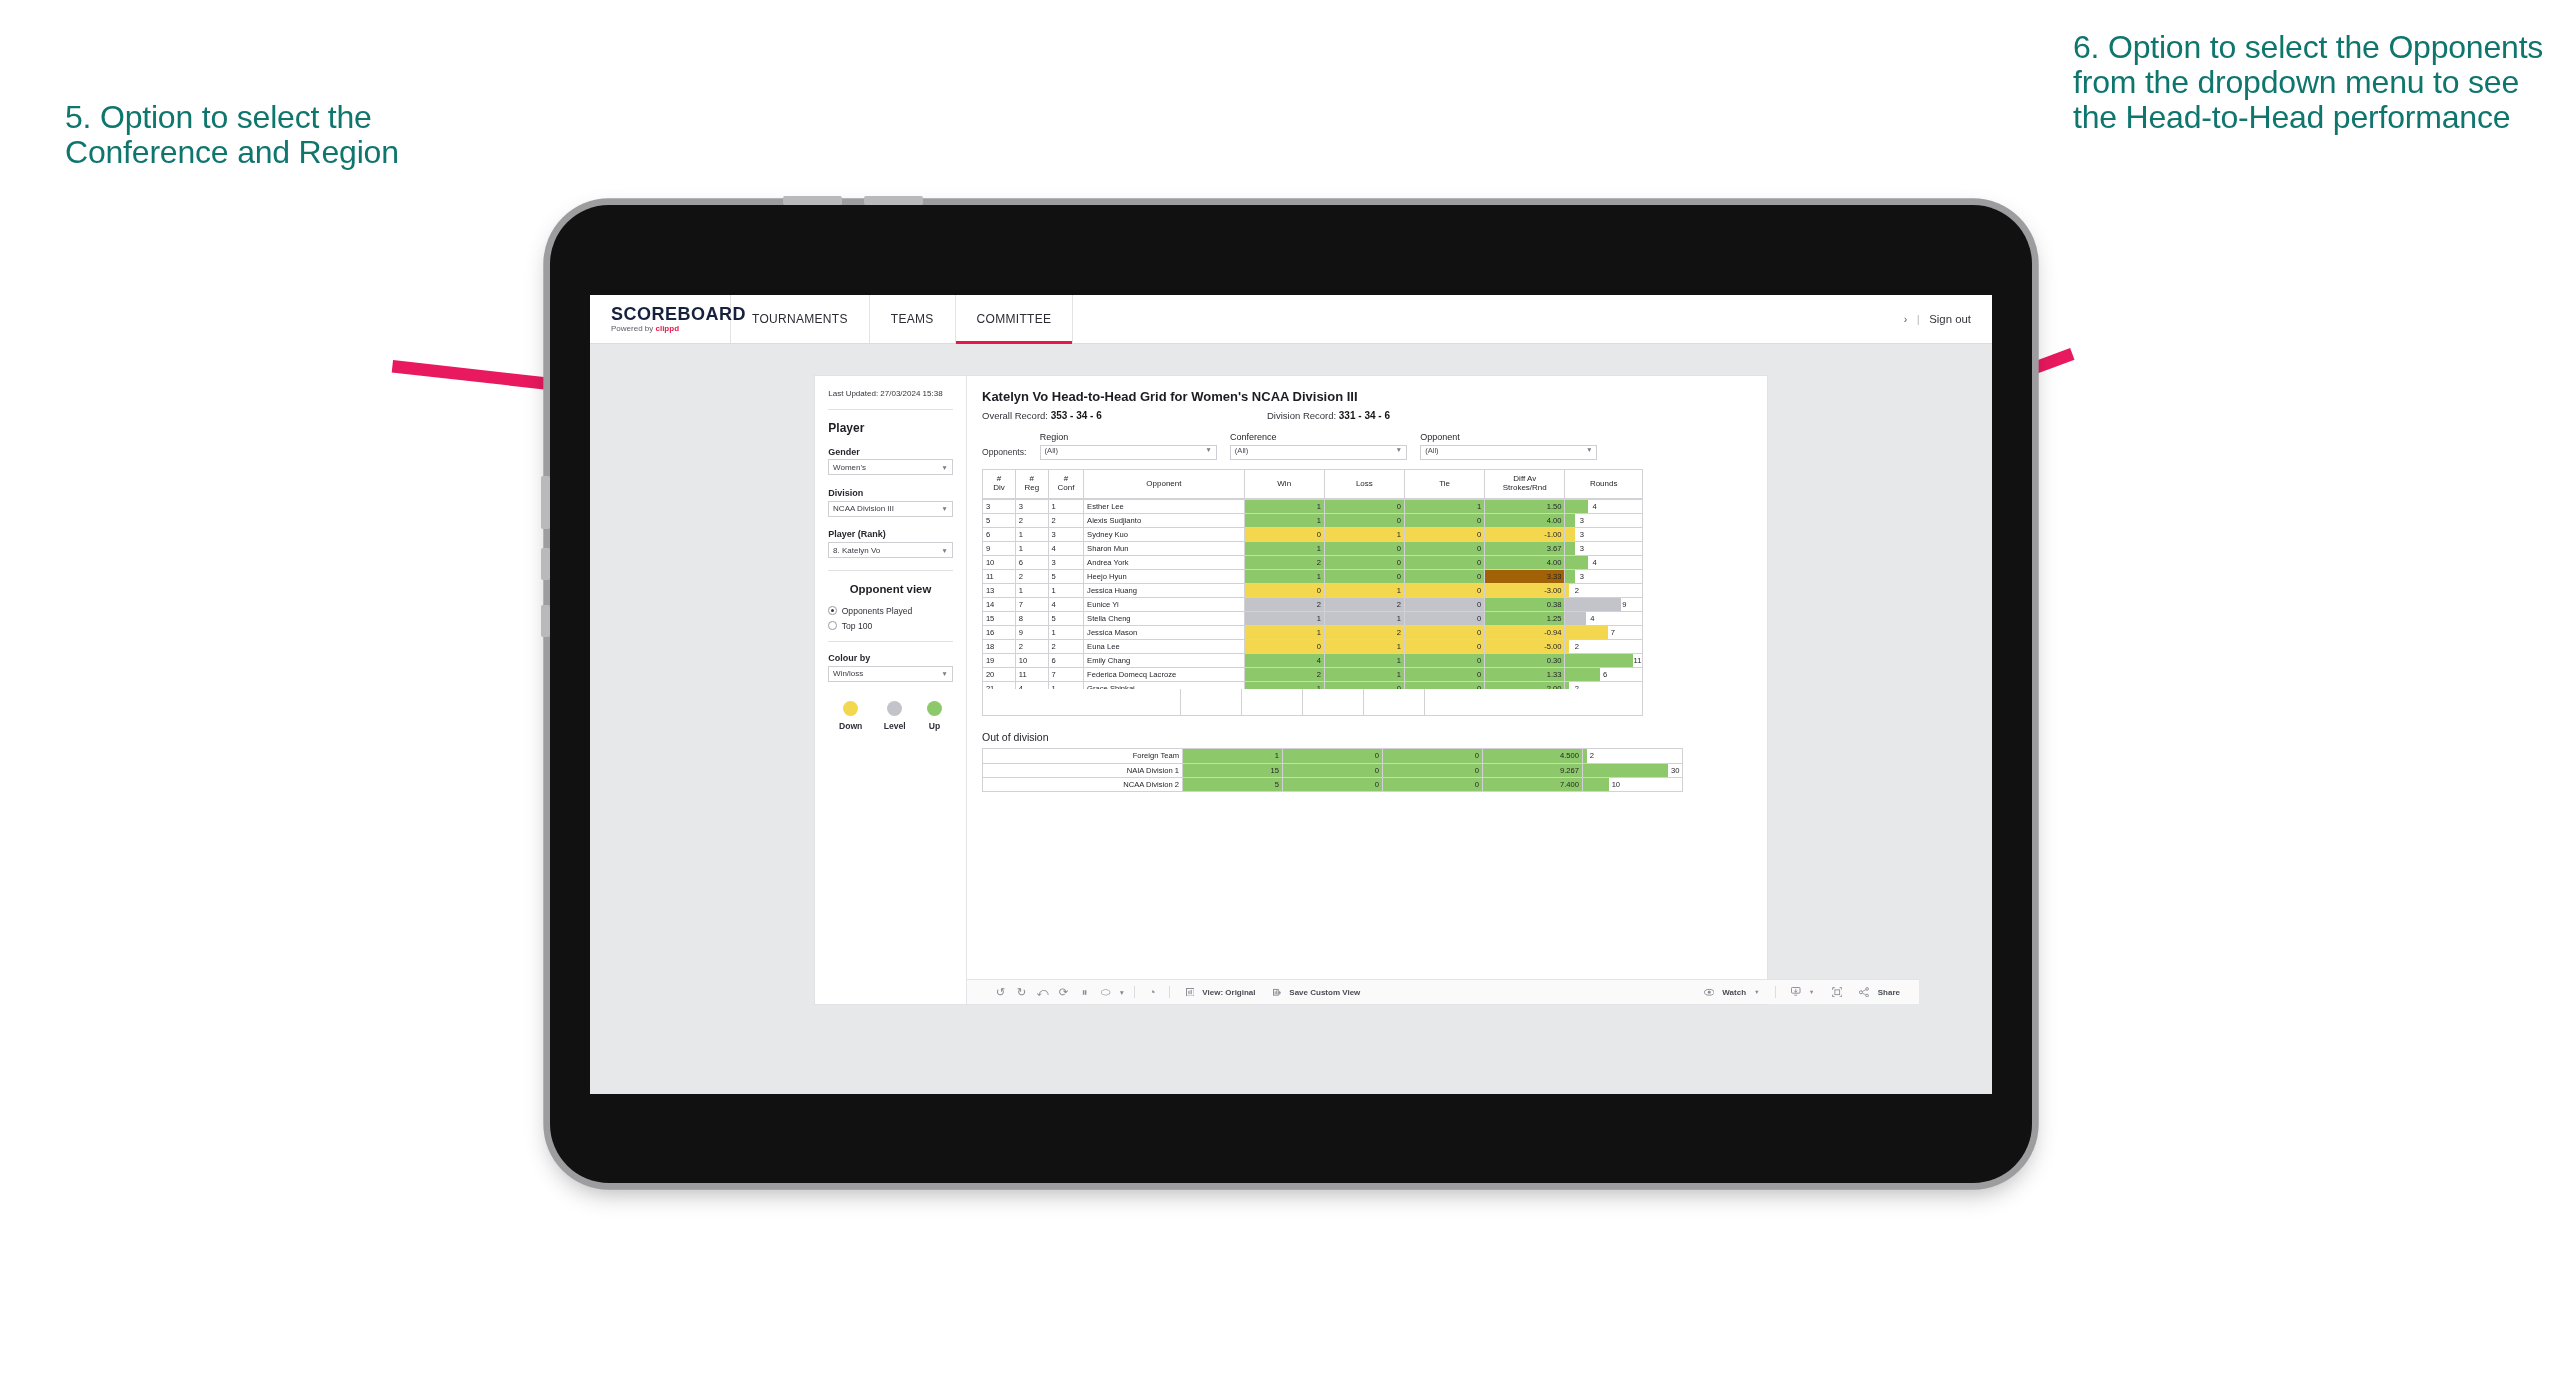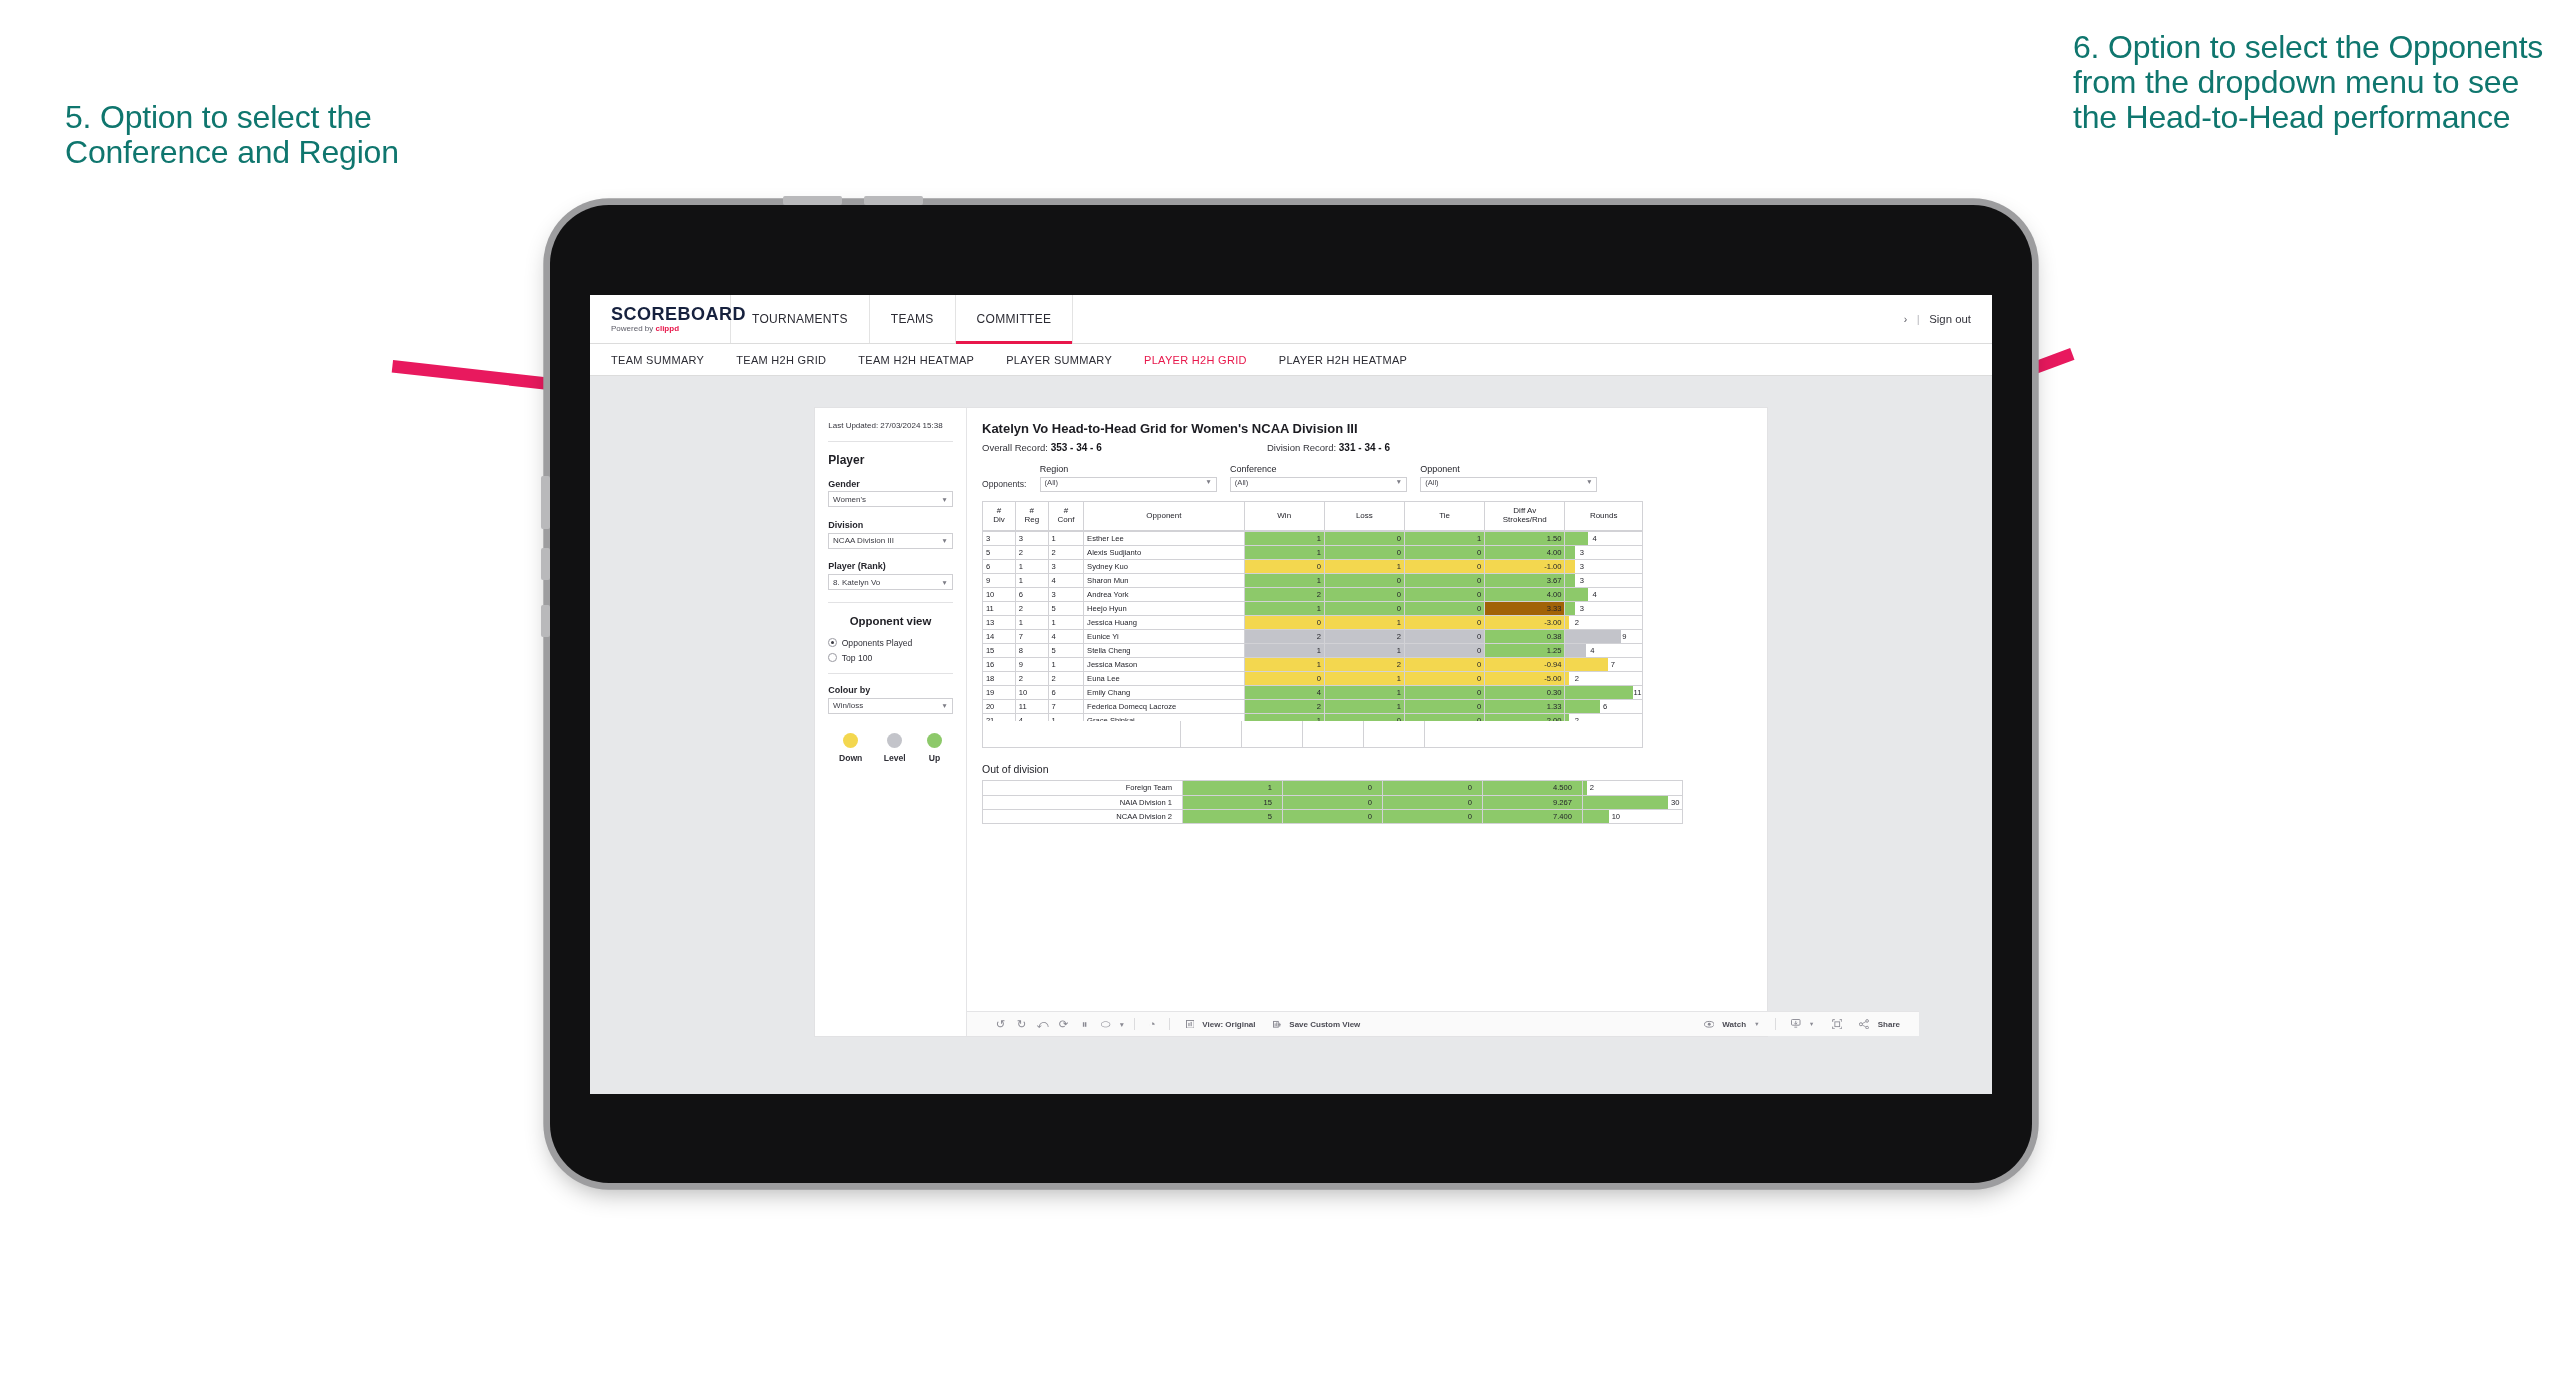--- a/index.html
+++ b/index.html
@@ -186,21 +186,21 @@
     width:661px; height:27px; border:1px solid #d2d2d6; border-top:none;
     display:flex;
   }
   #grid-tail .seg { border-right:1px solid #d2d2d6; height:100%; }
 
   
   #ood-title { font-size:10.5px; color:#1e1e24; margin:15px 0 5.7px; }
   table.ood { border-collapse:collapse; width:661px; table-layout:fixed; }
   table.ood td {
     border:1px solid #d2d2d6; font-size:7.6px; color:#24242b;
-    height:13.3px; padding:0 10px; overflow:hidden; white-space:nowrap;
+    height:13.3px; padding:0 3px; overflow:hidden; white-space:nowrap;
   }
   table.ood td.label { text-align:right; width:200px; }
   table.ood td.num { text-align:right; width:100px; }
   table.ood td.rounds { padding:0; position:relative; text-align:left; width:100px;}
   table.ood td.rounds .bar{ position:absolute; left:0; top:0; bottom:0;}
   table.ood td.rounds .val{ position:relative; padding-left:2.9px; line-height:13.3px; display:inline-block;}
 
   
   #toolbar {
     position:absolute; left:0; bottom:0; width:952px; height:25px;
@@ -254,28 +254,20 @@
         <div class="topnav-item">TOURNAMENTS</div>
         <div class="topnav-item">TEAMS</div>
         <div class="topnav-item active">COMMITTEE</div>
         <div id="header-right">
           <span id="chev-right">›</span>
           <span class="sep">|</span>
           <span>Sign out</span>
         </div>
       </div>
 
-      <div id="subnav">
-        <div class="subnav-item">TEAM SUMMARY</div>
-        <div class="subnav-item">TEAM H2H GRID</div>
-        <div class="subnav-item">TEAM H2H HEATMAP</div>
-        <div class="subnav-item">PLAYER SUMMARY</div>
-        <div class="subnav-item active">PLAYER H2H GRID</div>
-        <div class="subnav-item">PLAYER H2H HEATMAP</div>
-      </div>
 
       <div id="workspace">
         <div id="viz">
 
           <div id="sidebar">
             <div id="last-updated">Last Updated: 27/03/2024 15:38</div>
             <div class="side-hr"></div>
             <div class="side-h">Player</div>
 
             <div class="field-label">Gender</div>

